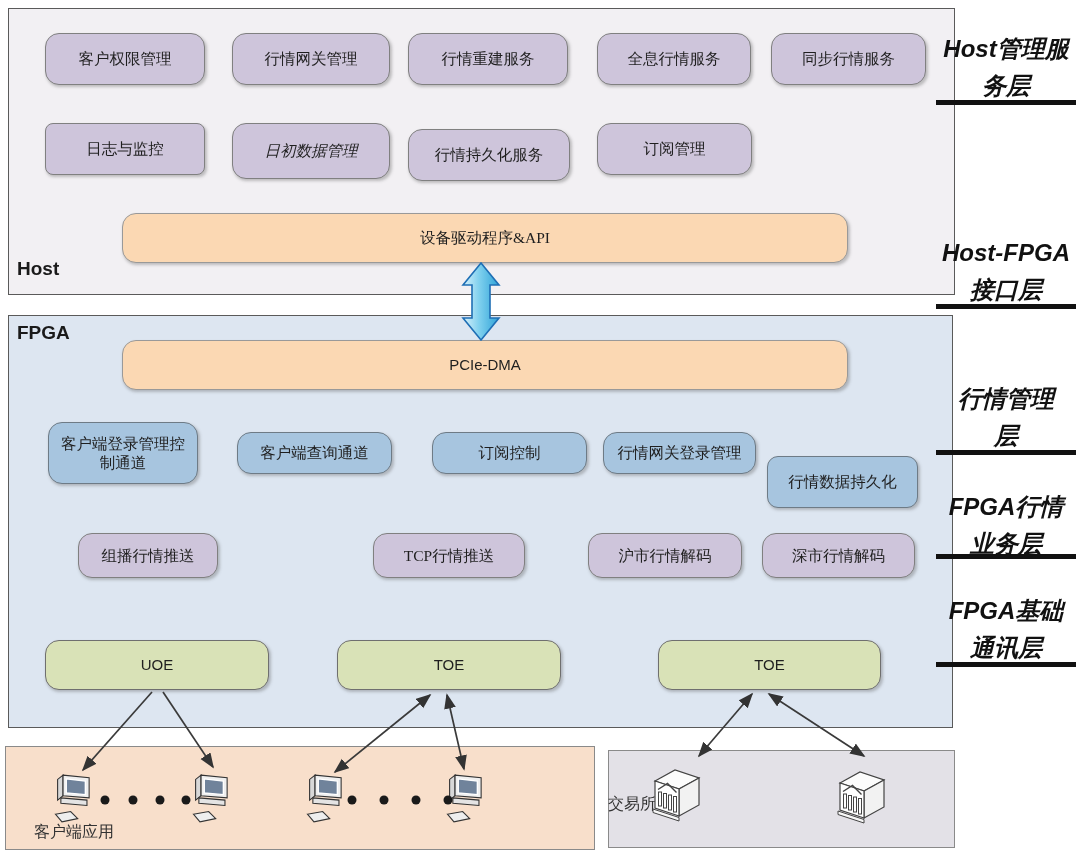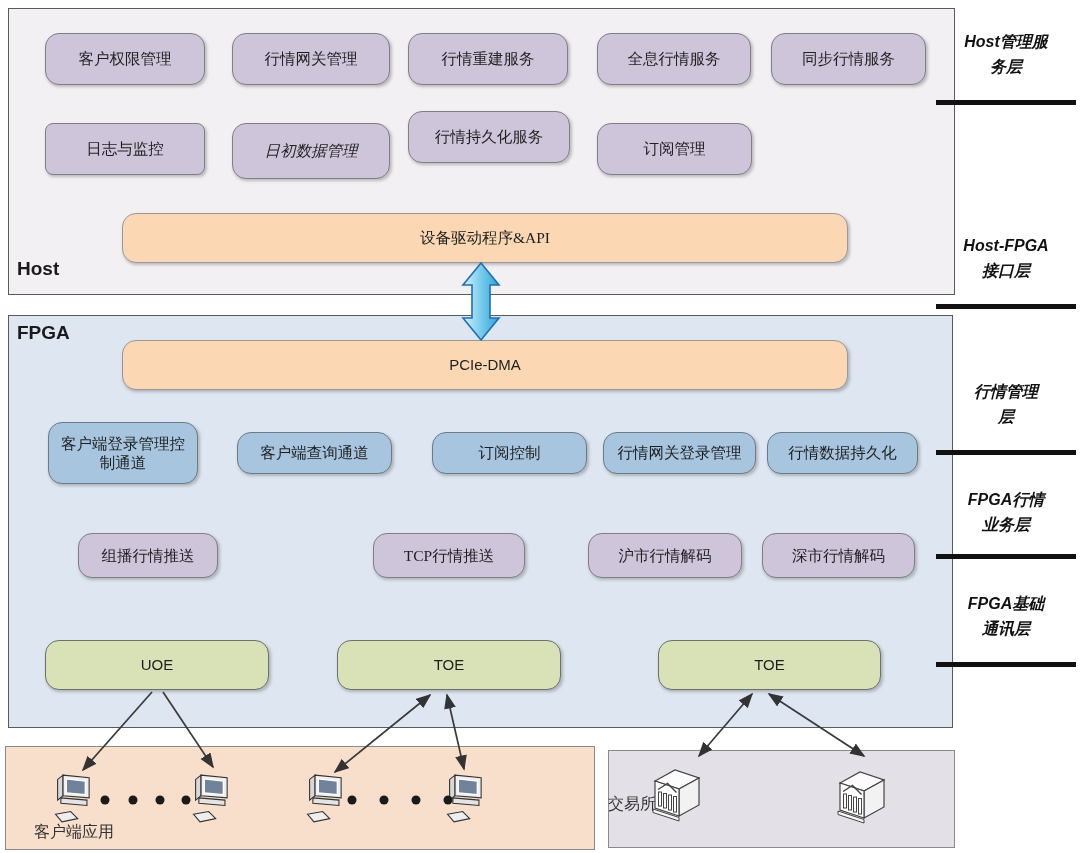--- a/index.html
+++ b/index.html
@@ -16,21 +16,21 @@
         border-radius:14px;border:1.4px solid #808080;font-size:15.5px;color:#1f1f1f;
         text-align:center;white-space:pre-line;line-height:1.25;
         box-shadow:1.5px 2px 3px rgba(90,90,90,.35);box-sizing:border-box;}
   .purple{background:#cec5db;}
   .orange{background:#fbd8b3;border-color:#999;}
   .blue{background:#a7c5df;border-color:#6e7b86;}
   .green{background:#d9e2b7;border-color:#6f6f6f;}
   .latin{font-family:"Liberation Sans",sans-serif;font-size:15px;}
   .layer-label{position:absolute;left:936px;width:140px;text-align:center;
                font-family:"Liberation Sans",sans-serif;font-style:italic;font-weight:bold;
-               font-size:16px;color:#111;white-space:pre-line;line-height:1.55;}
+               font-size:24px;color:#111;white-space:pre-line;line-height:1.55;}
   .layer-tick{position:absolute;left:936px;width:140px;height:4.5px;background:#111;}
   .panel-caption{position:absolute;font-size:16px;color:#333;}
   svg{display:block;}
   .overlay{position:absolute;left:0;top:0;pointer-events:none;}
   .icon-abs{position:absolute;}
 </style>
 </head>
 <body>
 
 <div id="stage">
@@ -44,32 +44,32 @@
   <div class="corner-label" style="left:17px;top:322px;">FPGA</div>
 
   <div class="node purple" style="left:45px;top:33px;width:160px;height:52px;">客户权限管理</div>
   <div class="node purple" style="left:232px;top:33px;width:158px;height:52px;">行情网关管理</div>
   <div class="node purple" style="left:408px;top:33px;width:160px;height:52px;">行情重建服务</div>
   <div class="node purple" style="left:597px;top:33px;width:154px;height:52px;">全息行情服务</div>
   <div class="node purple" style="left:771px;top:33px;width:155px;height:52px;">同步行情服务</div>
 
   <div class="node purple" style="left:45px;top:123px;width:160px;height:52px;border-radius:8px;">日志与监控</div>
   <div class="node purple" style="left:232px;top:123px;width:158px;height:56px;font-style:italic;">日初数据管理</div>
-  <div class="node purple" style="left:408px;top:111px;width:162px;height:52px;">行情持久化服务</div>
+  <div class="node purple" style="left:408px;top:129px;width:162px;height:52px;">行情持久化服务</div>
   <div class="node purple" style="left:597px;top:123px;width:155px;height:52px;">订阅管理</div>
 
   <div class="node orange" style="left:122px;top:213px;width:726px;height:50px;">设备驱动程序&amp;API</div>
   <div class="node orange latin" style="left:122px;top:340px;width:726px;height:50px;">PCIe-DMA</div>
 
   <div class="node blue" style="left:48px;top:422px;width:150px;height:62px;">客户端登录管理控
 制通道</div>
   <div class="node blue" style="left:237px;top:432px;width:155px;height:42px;">客户端查询通道</div>
   <div class="node blue" style="left:432px;top:432px;width:155px;height:42px;">订阅控制</div>
   <div class="node blue" style="left:603px;top:432px;width:153px;height:42px;">行情网关登录管理</div>
-  <div class="node blue" style="left:767px;top:432px;width:151px;height:42px;">行情数据持久化</div>
+  <div class="node blue" style="left:767px;top:456px;width:151px;height:52px;border-radius:11px;">行情数据持久化</div>
 
   <div class="node purple" style="left:78px;top:533px;width:140px;height:45px;">组播行情推送</div>
   <div class="node purple" style="left:337px;top:533px;width:152px;height:45px;margin-left:36px;">TCP行情推送</div>
   <div class="node purple" style="left:588px;top:533px;width:154px;height:45px;">沪市行情解码</div>
   <div class="node purple" style="left:762px;top:533px;width:153px;height:45px;">深市行情解码</div>
 
   <div class="node green latin" style="left:45px;top:640px;width:224px;height:50px;">UOE</div>
   <div class="node green latin" style="left:337px;top:640px;width:224px;height:50px;">TOE</div>
   <div class="node green latin" style="left:658px;top:640px;width:223px;height:50px;">TOE</div>
 

